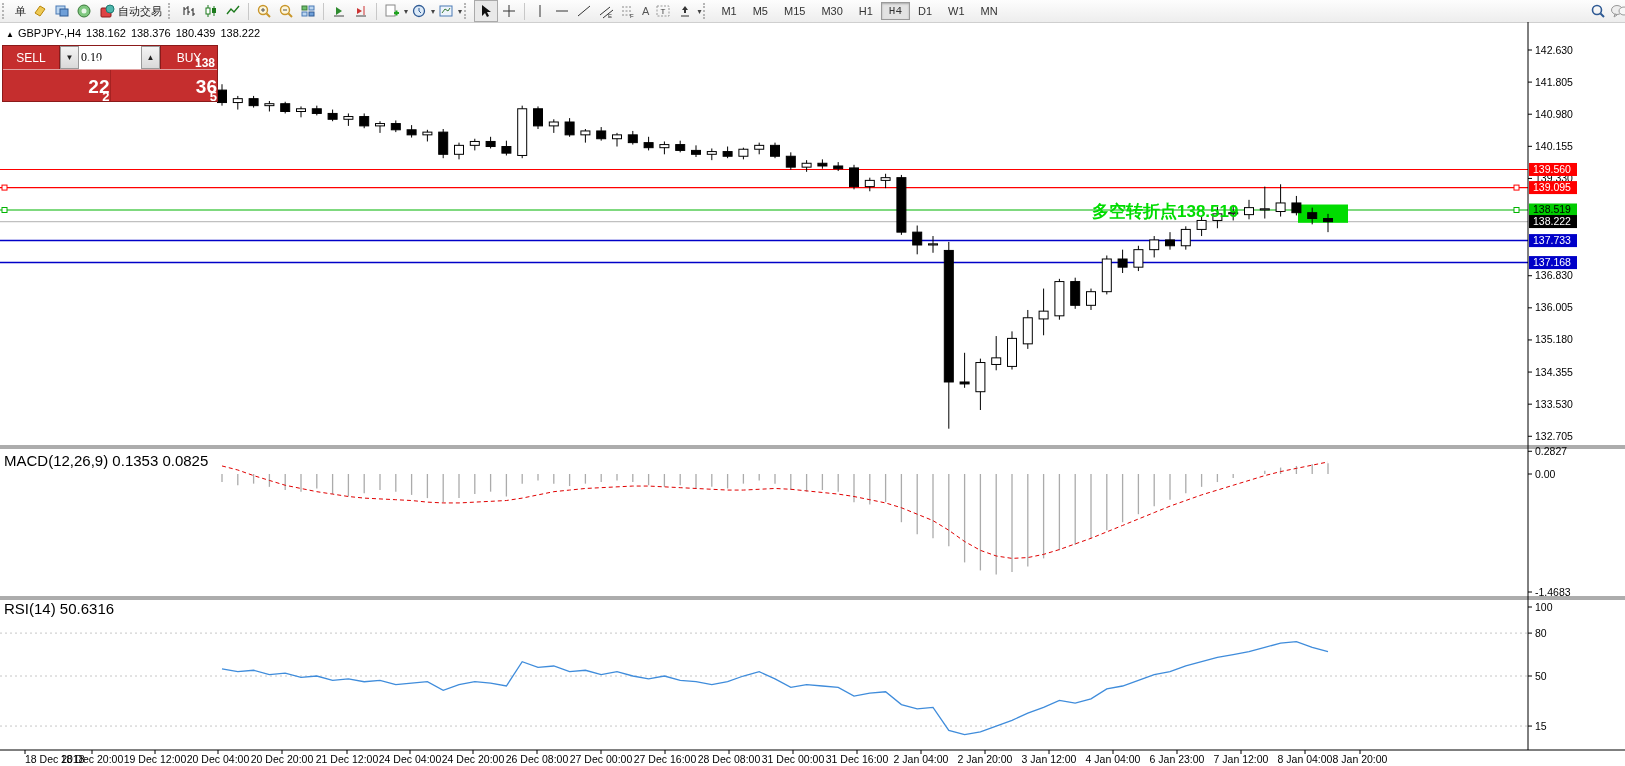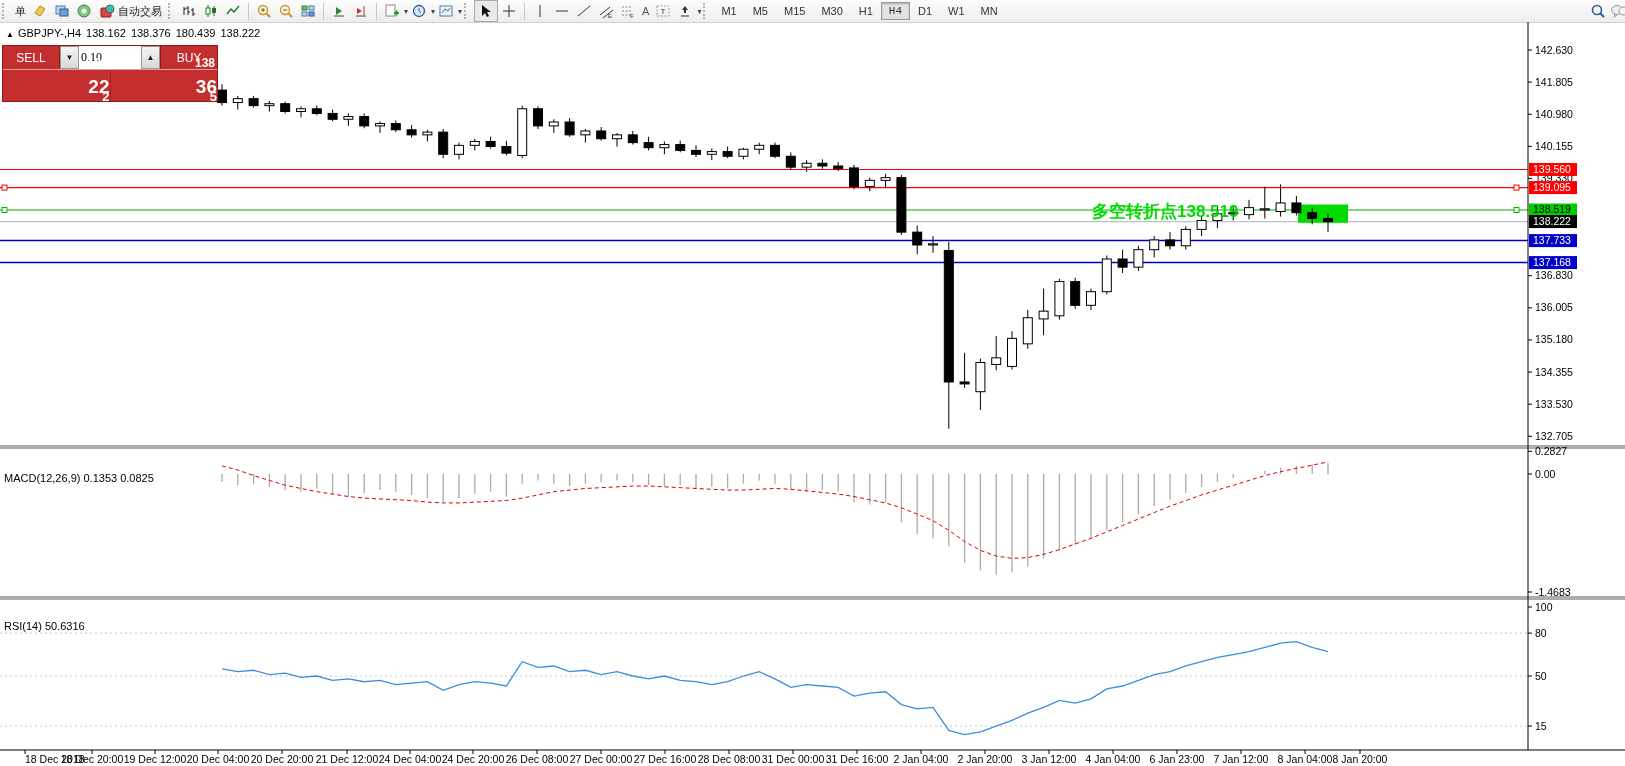--- a/index.html
+++ b/index.html
@@ -24,21 +24,21 @@
   .tp-vol{flex:1;display:flex;background:#fff;border-left:1px solid #8b1a1a;border-right:1px solid #8b1a1a;}
   .tp-volbtn{width:17px;background:linear-gradient(#f4f4f4,#d9d9d9);border:1px solid #999;font-size:8px;
     display:flex;align-items:center;justify-content:center;color:#222;}
   .tp-volinput{flex:1;border:none;outline:none;text-align:left;font-size:12px;font-family:Liberation Serif, serif;width:40px;}
   .tp-row2{display:flex;height:31px;border-top:1px solid #e0a0a0;}
   .tp-price{width:50%;color:#fff;display:flex;align-items:flex-end;justify-content:center;padding-bottom:1px;background:#c52e2e;flex-direction:column;}
   .tp-price:first-child{border-right:1px solid #a52222;}
   .tp-price .pfx{font-size:12px;font-weight:bold;margin-right:2px;padding-bottom:3px;}
   .tp-price .big{font-size:19px;font-weight:bold;line-height:27px;}
   .tp-price .sup{font-size:13px;font-weight:bold;position:relative;top:-11px;}
-  .pane-label{position:absolute;font-size:11px;color:#000;z-index:4;left:4px;margin-top:20px;}
+  .pane-label{position:absolute;font-size:15px;color:#000;z-index:4;left:4px;}
   #chart-svg{position:absolute;left:0;top:0;}
   svg text{font-family:"Liberation Sans",sans-serif;}
 </style>
 </head>
 <body>
 
 <div class="toolbar">
   <span class="grip"></span>
   <span class="tb-text">单</span>
   <span class="tb-icon">

